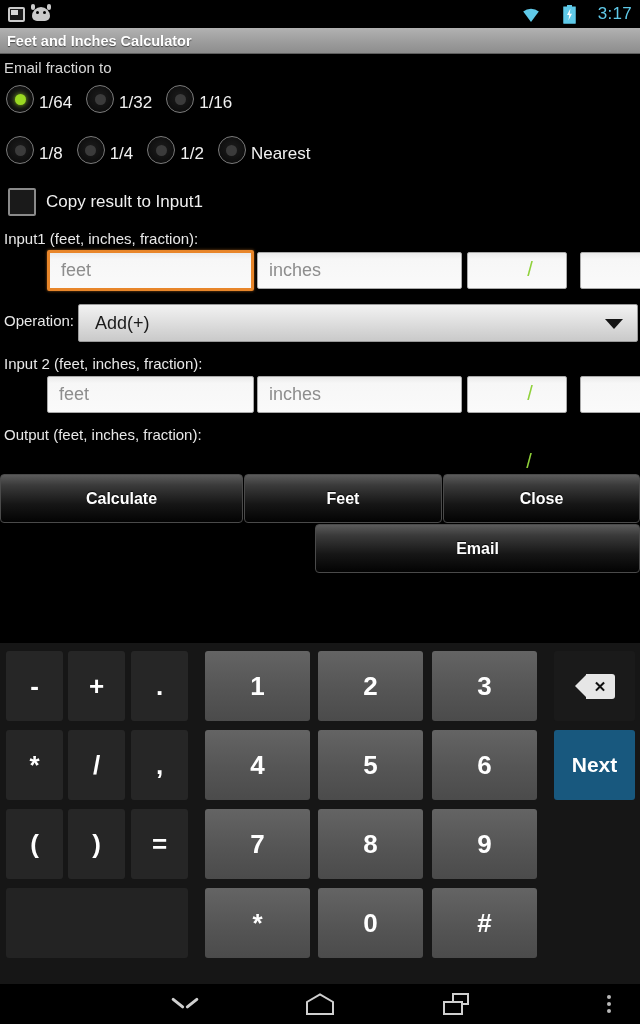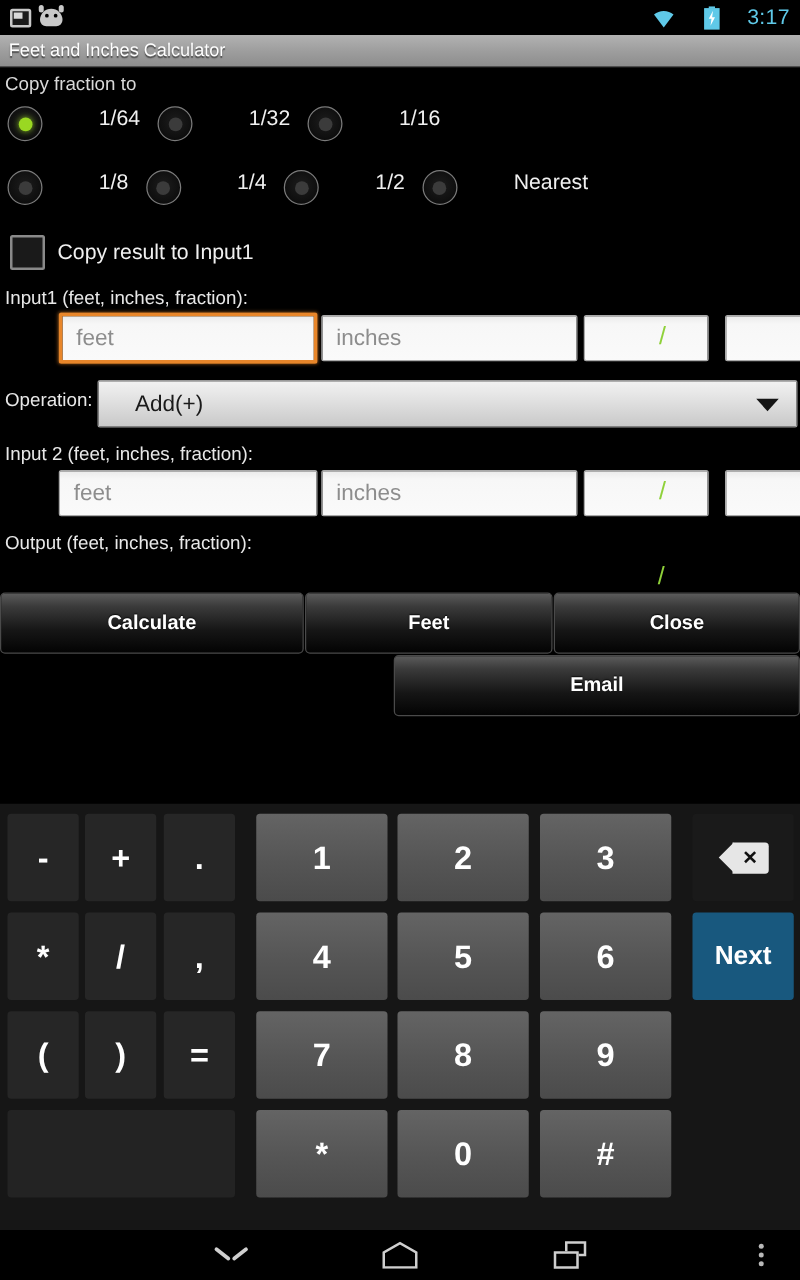--- a/index.html
+++ b/index.html
@@ -27,31 +27,31 @@
   .droid-ear{position:absolute;top:-3px;width:4px;height:6px;background:#c9c9c9;border-radius:2px;}
 
   
   #titlebar {
     position:absolute; left:0; top:28px; width:640px; height:26px;
     background:linear-gradient(to bottom,#b2b2b2 0%,#a0a0a0 45%,#8d8d8d 100%);
     border-bottom:1px solid #5e5e5e;
     display:flex; align-items:center;
   }
   #titlebar .t {
-    color:#fff; font-size:14.5px; font-weight:normal; padding-left:7px;
+    color:#fff; font-size:14.5px; font-weight:bold; padding-left:7px;
     text-shadow:0 1px 1px rgba(0,0,0,.55);
   }
 
   
   #form { position:absolute; left:0; top:54px; width:640px; height:589px; background:#000; }
   .lbl { color:#e8e8e8; font-size:15px; }
   .lbl.small { color:#d8d8d8; }
 
   .radio-row { display:flex; align-items:center; }
-  .radio-item { display:flex; align-items:flex-start;gap:40px; }
+  .radio-item { display:flex; align-items:flex-end; }
   .radio {
     width:28px; height:28px; border-radius:50%;
     background:radial-gradient(circle at 50% 45%, #1d1d1d 0%, #101010 60%, #050505 100%);
     border:1.6px solid #7b7b7b; display:flex; align-items:center; justify-content:center;
     flex:0 0 auto;
   }
   .radio .dot { width:11px; height:11px; border-radius:50%; background:#3b3b3b; }
   .radio.sel .dot { background:#9ad822; box-shadow:0 0 5px rgba(154,216,34,.85); }
   .radio-label { color:#f0f0f0; font-size:17px; margin-left:5px; margin-right:14px; }
 
@@ -65,21 +65,21 @@
     border:1px solid #a9a9a9; border-radius:2px;
     display:flex; align-items:center; padding-left:11px;
     color:#8d8d8d; font-size:18px;margin-left:44px;
   }
   .field.focused { border:3px solid #e8862a; box-shadow:0 0 3px rgba(232,134,42,.6); }
   .slash { color:#8fd13a; font-size:20px; font-weight:300; text-align:center; }
 
   .spinner {
     background:linear-gradient(to bottom,#f2f2f2 0%,#e2e2e2 40%,#c9c9c9 100%);
     border:1px solid #9a9a9a; border-radius:2px;
-    display:flex; align-items:center; padding-left:29px;
+    display:flex; align-items:center; padding-left:16px;
     color:#1a1a1a; font-size:18px; position:relative;
   }
   .caret {
     position:absolute; right:14px; top:50%; margin-top:-4px;
     width:0;height:0;border-left:9px solid transparent;border-right:9px solid transparent;border-top:10px solid #151515;
   }
 
   .abtn {
     background:linear-gradient(to bottom,#5b5b5b 0%,#3a3a3a 22%,#161616 62%,#030303 100%);
     border:1px solid #4a4a4a; border-radius:4px;
@@ -144,21 +144,21 @@
       <span class="sb-clock">3:17</span>
     </div>
   </div>
 
   <div id="titlebar">
     <span class="t">Feet and Inches Calculator</span>
   </div>
 
   <div id="form">
 
-    <div class="lbl small" style="position:absolute;left:4px;top:5px;">Copy fraction to</div>
+    <div class="lbl small" style="position:absolute;left:4px;top:5px;">Email fraction to</div>
 
     <div class="radio-row" style="position:absolute;left:6px;top:31px;">
       <div class="radio-item">
         <span class="radio sel">
             <span class="dot"></span>
           </span>
         <span class="radio-label">1/64</span>
       </div>
       <div class="radio-item">
         <span class="radio">

